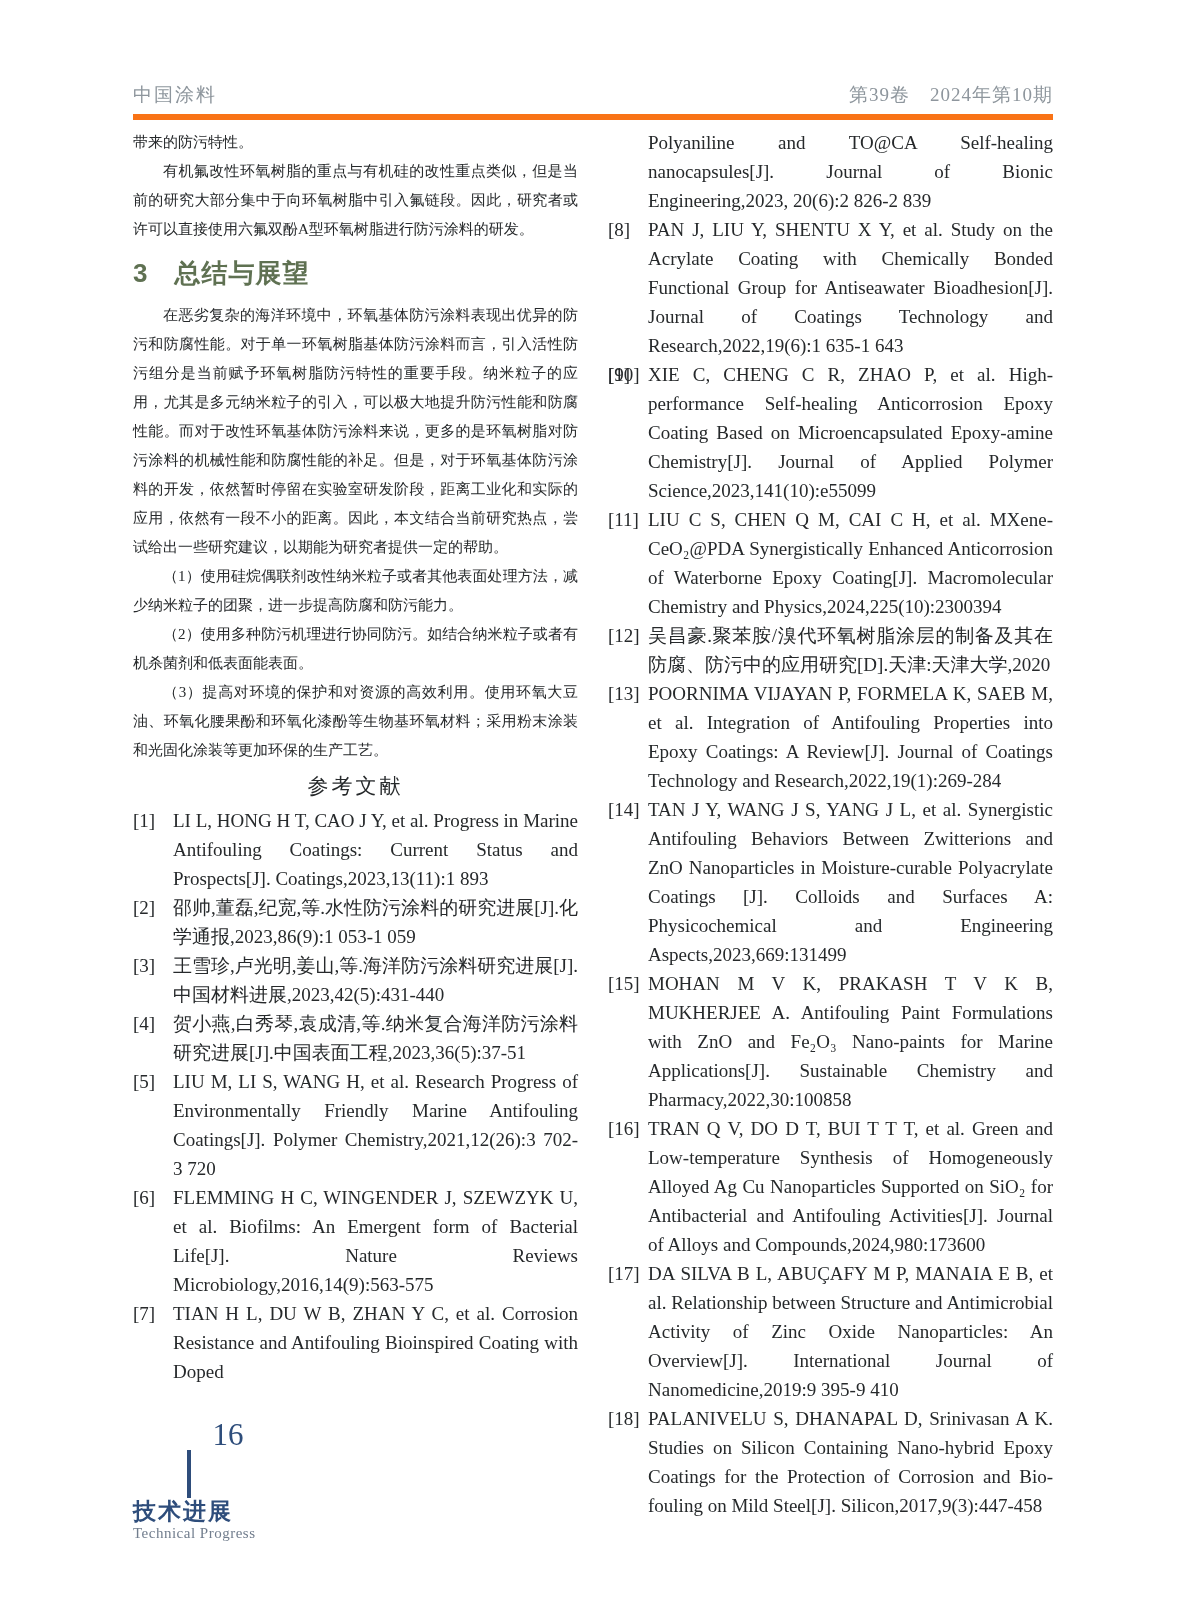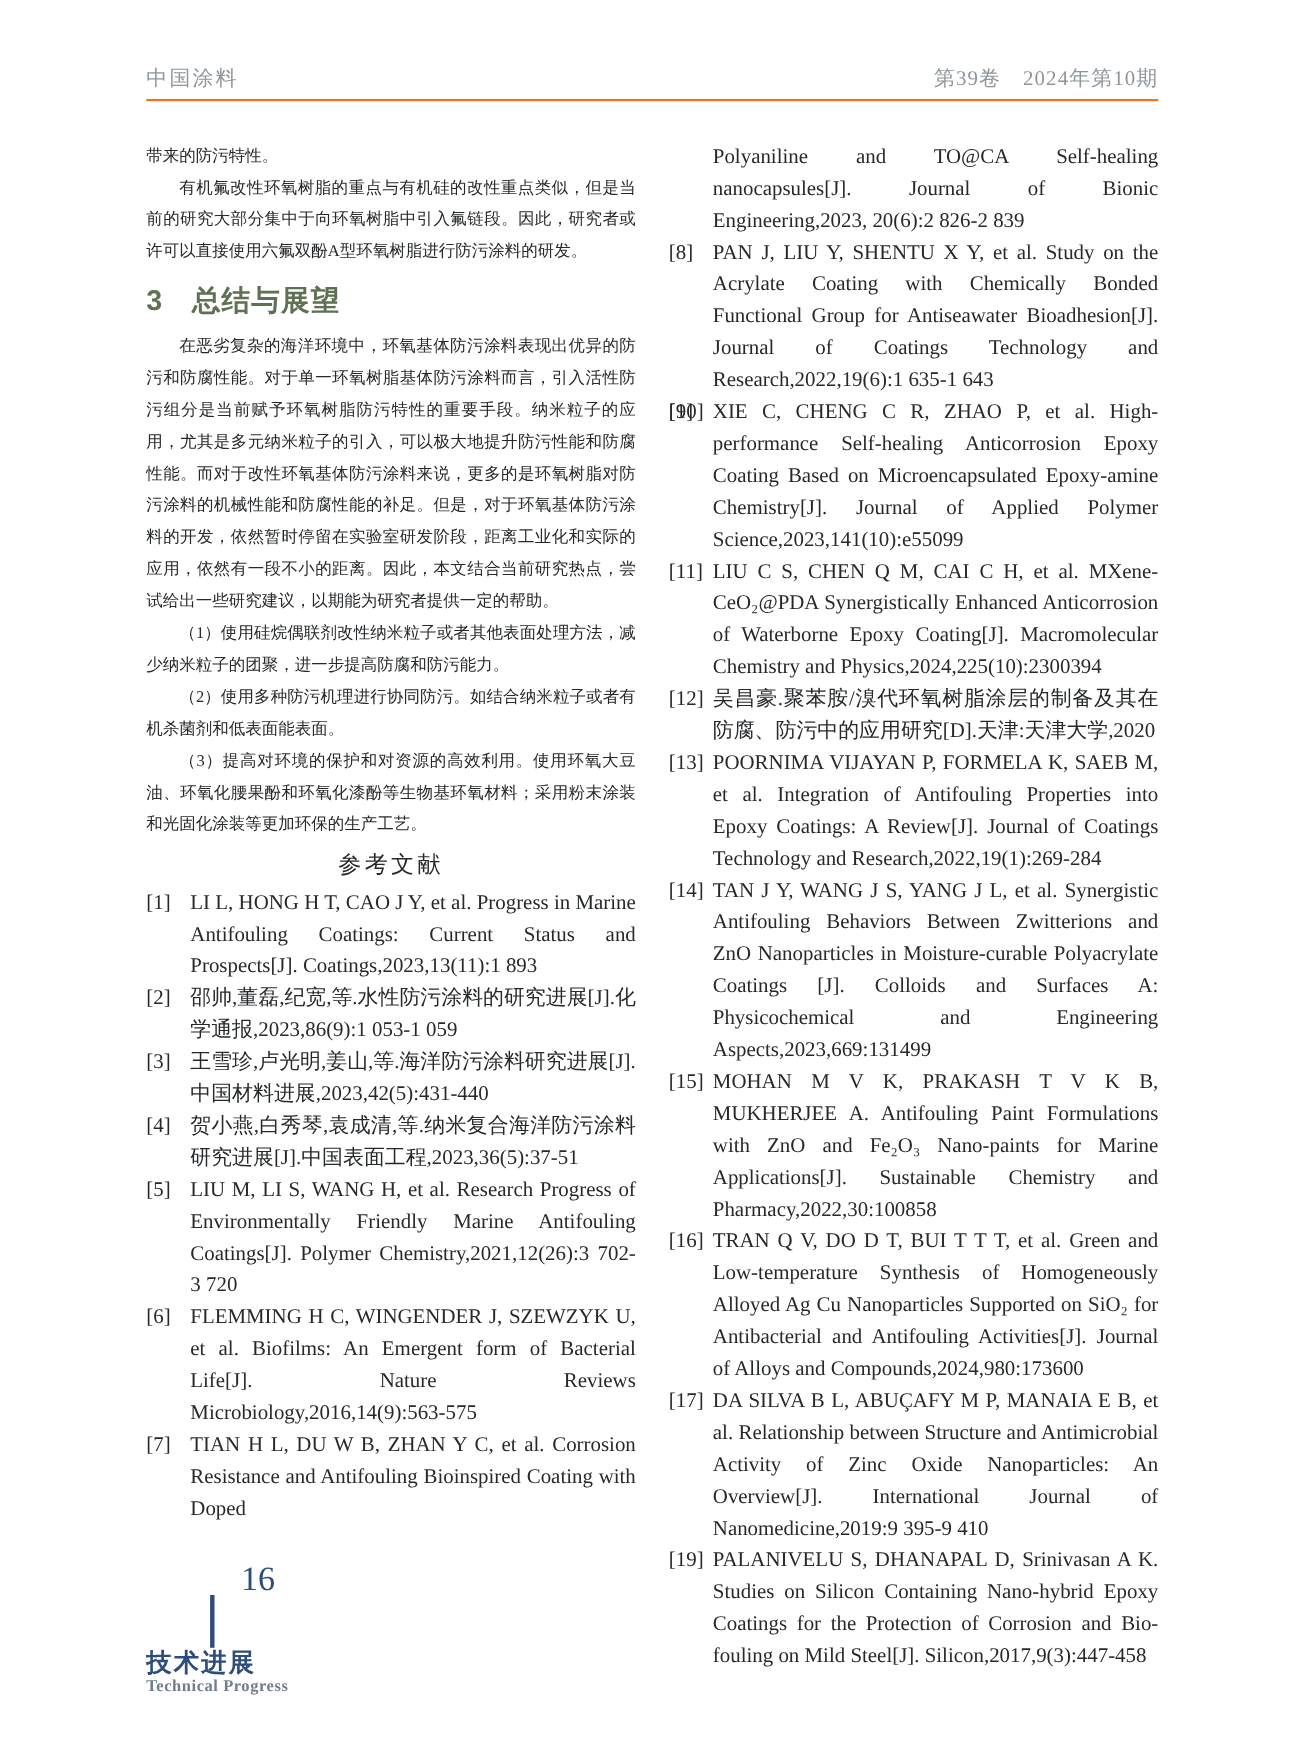--- a/index.html
+++ b/index.html
@@ -12,25 +12,25 @@
     height: 1600px;
     margin: 0 auto;
     background: #ffffff;
     overflow: hidden;
   }
 
   
   .page-header {
     position: absolute;
     top: 0; left: 133px; right: 134px;
-    padding-top: 58px;
+    padding-top: 82px;
     display: flex;
     justify-content: space-between;
     align-items: flex-end;
-    border-bottom: 2px solid #f97316;
+    border-bottom: 6px solid #f97316;
     padding-bottom: 6px;
     color: #8e969d;
     font-size: 19px;
     letter-spacing: 2px;
   }
   .page-header .issue { letter-spacing: 1px; }
 
   
   .columns {
     position: absolute;
@@ -107,21 +107,20 @@
     font-size: 23px;
     font-weight: bold;
     letter-spacing: 2px;
     line-height: 1.15;
   }
   .page-footer .col-subtitle {
     color: #717d8d;
     font-size: 15px;
     letter-spacing: 0.5px;
     line-height: 1.2;
-    font-weight: bold;
   }
 </style>
 </head>
 <body>
 
 <div class="page">
 
   <header class="page-header">
     <span class="journal">中国涂料</span>
     <span class="issue">第39卷　2024年第10期</span>
@@ -161,21 +160,21 @@
           <div class="ref"><span class="ref-marker">[8]</span><span class="ref-text">PAN J, LIU Y, SHENTU X Y, et al. Study on the Acrylate Coating with Chemically Bonded Functional Group for Antiseawater Bioadhesion[J]. Journal of Coatings Technology and Research,2022,19(6):1 635-1 643</span></div>
           <div class="ref"><span class="ref-marker">[9]</span></div>
           <div class="ref"><span class="ref-marker">[10]</span><span class="ref-text">XIE C, CHENG C R, ZHAO P, et al. High-performance Self-healing Anticorrosion Epoxy Coating Based on Microencapsulated Epoxy-amine Chemistry[J]. Journal of Applied Polymer Science,2023,141(10):e55099</span></div>
           <div class="ref"><span class="ref-marker">[11]</span><span class="ref-text">LIU C S, CHEN Q M, CAI C H, et al. MXene-CeO₂@PDA Synergistically Enhanced Anticorrosion of Waterborne Epoxy Coating[J]. Macromolecular Chemistry and Physics,2024,225(10):2300394</span></div>
           <div class="ref"><span class="ref-marker">[12]</span><span class="ref-text">吴昌豪.聚苯胺/溴代环氧树脂涂层的制备及其在防腐、防污中的应用研究[D].天津:天津大学,2020</span></div>
           <div class="ref"><span class="ref-marker">[13]</span><span class="ref-text">POORNIMA VIJAYAN P, FORMELA K, SAEB M, et al. Integration of Antifouling Properties into Epoxy Coatings: A Review[J]. Journal of Coatings Technology and Research,2022,19(1):269-284</span></div>
           <div class="ref"><span class="ref-marker">[14]</span><span class="ref-text">TAN J Y, WANG J S, YANG J L, et al. Synergistic Antifouling Behaviors Between Zwitterions and ZnO Nanoparticles in Moisture-curable Polyacrylate Coatings [J]. Colloids and Surfaces A: Physicochemical and Engineering Aspects,2023,669:131499</span></div>
           <div class="ref"><span class="ref-marker">[15]</span><span class="ref-text">MOHAN M V K, PRAKASH T V K B, MUKHERJEE A. Antifouling Paint Formulations with ZnO and Fe₂O₃ Nano-paints for Marine Applications[J]. Sustainable Chemistry and Pharmacy,2022,30:100858</span></div>
           <div class="ref"><span class="ref-marker">[16]</span><span class="ref-text">TRAN Q V, DO D T, BUI T T T, et al. Green and Low-temperature Synthesis of Homogeneously Alloyed Ag Cu Nanoparticles Supported on SiO₂ for Antibacterial and Antifouling Activities[J]. Journal of Alloys and Compounds,2024,980:173600</span></div>
           <div class="ref"><span class="ref-marker">[17]</span><span class="ref-text">DA SILVA B L, ABUÇAFY M P, MANAIA E B, et al. Relationship between Structure and Antimicrobial Activity of Zinc Oxide Nanoparticles: An Overview[J]. International Journal of Nanomedicine,2019:9 395-9 410</span></div>
-          <div class="ref"><span class="ref-marker">[19]</span><span class="ref-text">PALANIVELU S, DHANAPAL D, Srinivasan A K. Studies on Silicon Containing Nano-hybrid Epoxy Coatings for the Protection of Corrosion and Bio-fouling on Mild Steel[J]. Silicon,2017,9(3):447-458</span></div>
+          <div class="ref"><span class="ref-marker">[18]</span><span class="ref-text">PALANIVELU S, DHANAPAL D, Srinivasan A K. Studies on Silicon Containing Nano-hybrid Epoxy Coatings for the Protection of Corrosion and Bio-fouling on Mild Steel[J]. Silicon,2017,9(3):447-458</span></div>
         </div>
     </section>
 
   </main>
 
   <footer class="page-footer">
     <span class="page-num">16</span>
     <span class="divider"></span>
     <span class="col-block">
       <div class="col-title">技术进展</div>

